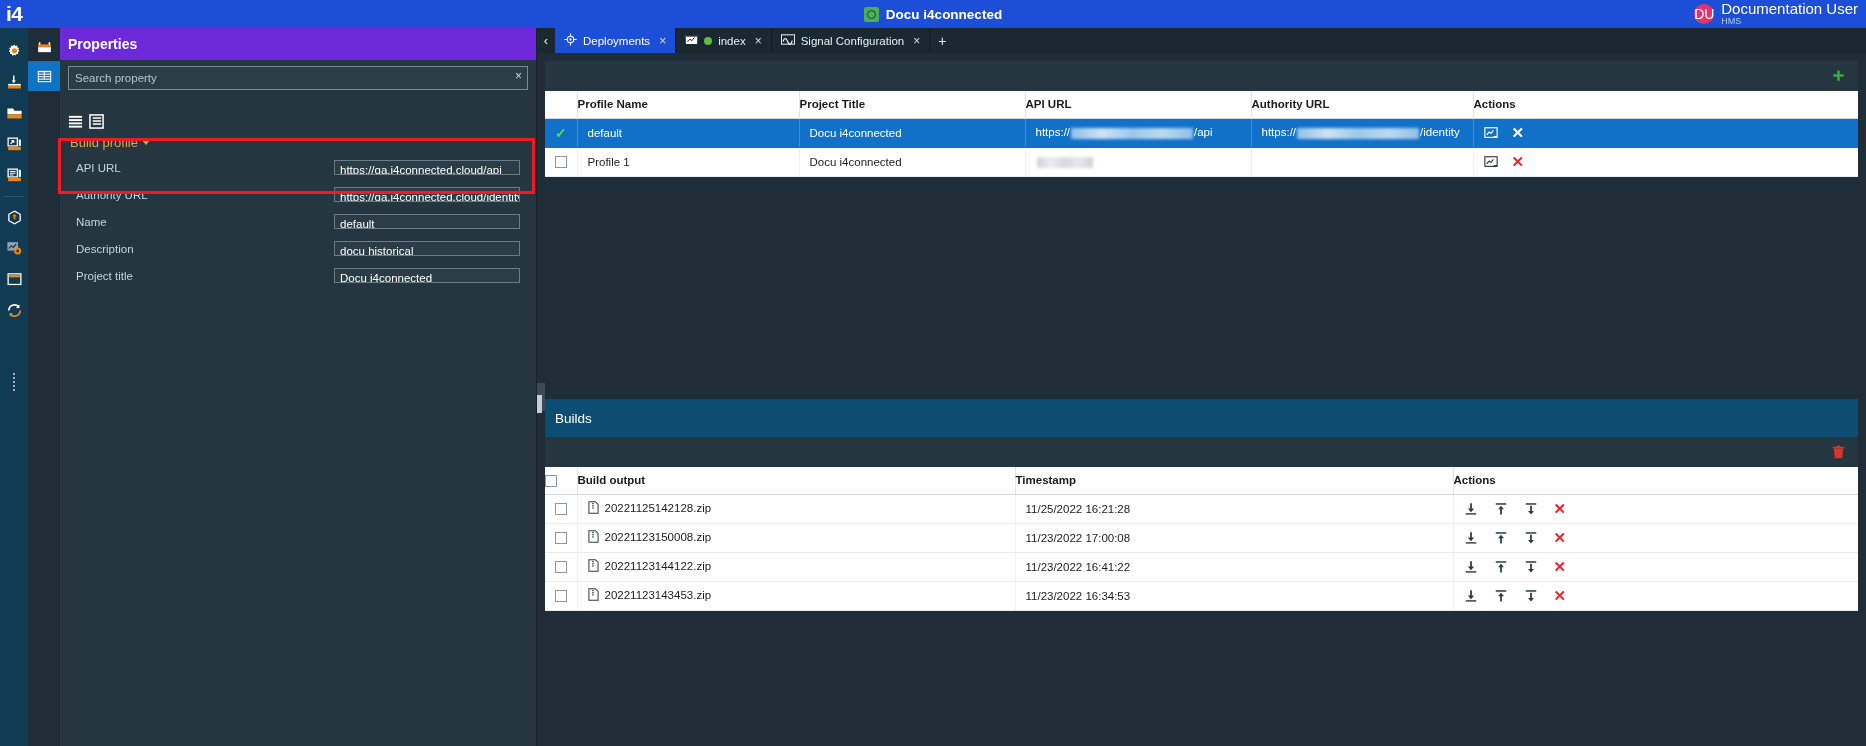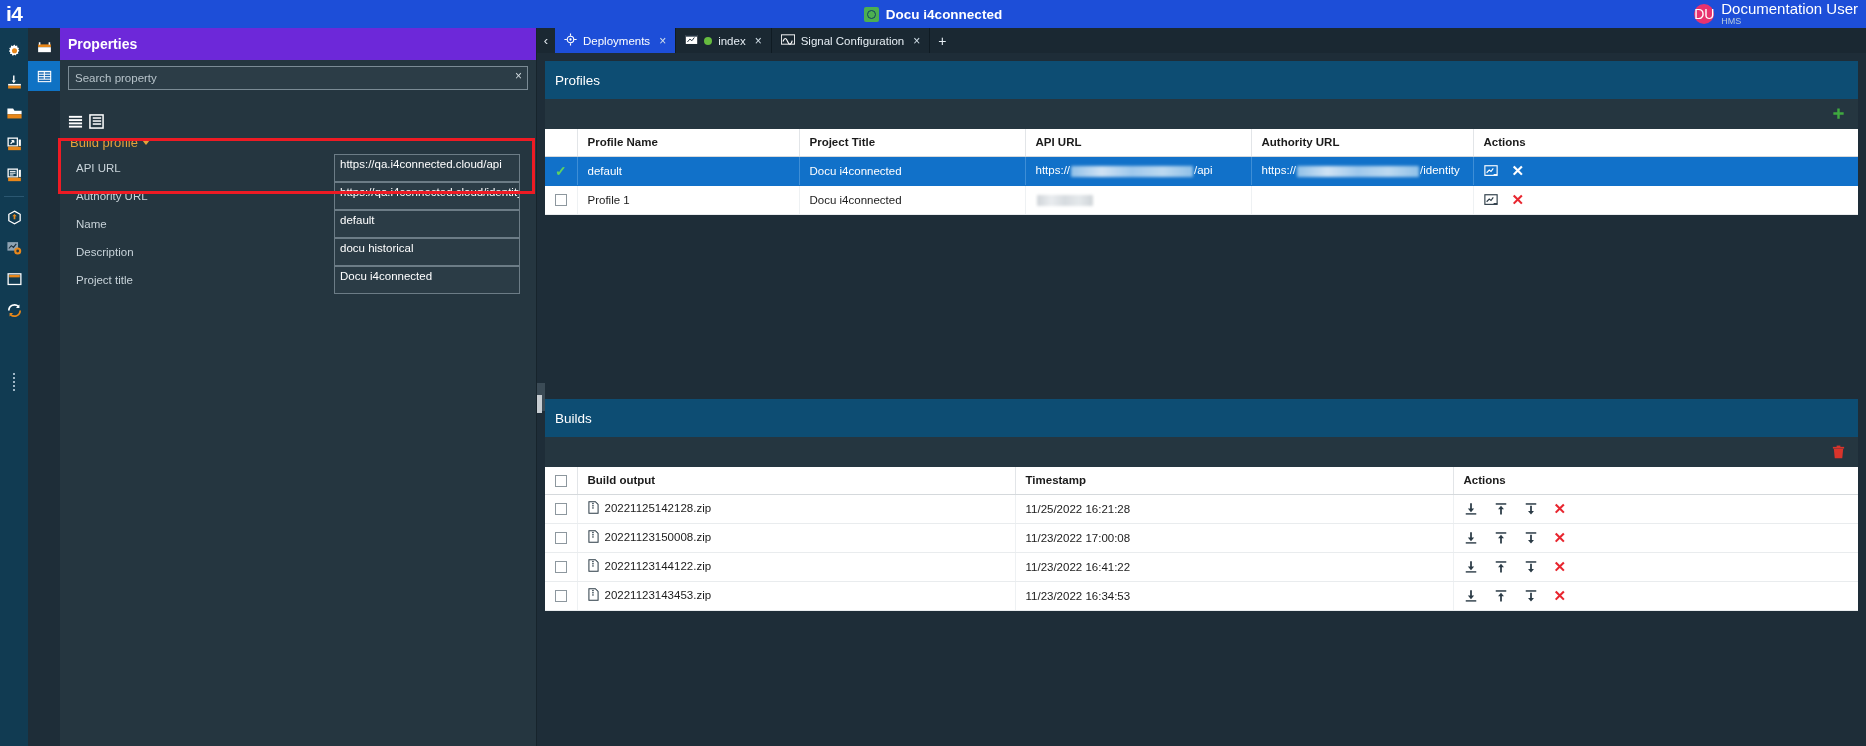--- a/index.html
+++ b/index.html
@@ -123,21 +123,21 @@
     border-right: 4px solid transparent; border-top: 5px solid #e3a33a;
   }
   #prop-table { width: 100%; border-collapse: collapse; position: relative; }
   #prop-table tr { height: 27px; }
   #prop-table td.label {
     color: #c8d3d9; font-size: 11.5px; padding-left: 8px; width: 272px;
     vertical-align: middle;
   }
   #prop-table td.value { padding-right: 8px; vertical-align: middle; }
   .pval {
-    width: 186px; height: 28px; line-height: 19px;
+    width: 186px; height: 15px; line-height: 19px;
     background: #2b3c46; border: 1px solid #6c7c86;
     color: #ffffff; font-size: 11.5px; padding: 0 5px;
     white-space: nowrap; overflow: hidden; text-overflow: clip;
     font-family: "Liberation Sans", sans-serif;
   }
   #redbox {
     position: absolute; left: 58px; top: 138px;
     width: 477px; height: 56px;
     border: 3px solid #ee1b24; pointer-events: none;
   }
@@ -177,21 +177,21 @@
     height: 30px; background: #253640;
     display: flex; align-items: center; justify-content: flex-end;
     padding-right: 12px;
   }
   .tb-icon { cursor: pointer; display: flex; align-items: center; }
 
   table.grid { width: 100%; border-collapse: collapse; background: #ffffff; table-layout: fixed; }
   table.grid thead th {
     height: 27px; background: #ffffff; color: #1b1b1b;
     font-size: 11.5px; font-weight: bold; text-align: left;
-    padding-left: 10px; border-bottom: 1px solid #d5d9dc;
+    border-bottom: 1px solid #d5d9dc;
     border-right: 1px solid #e2e5e8;
   }
   table.grid thead th:last-child { border-right: none; }
   table.grid tbody td {
     height: 29px; font-size: 11.5px; color: #1b1b1b;
     padding-left: 10px; border-bottom: 1px solid #e9ecee;
     border-right: 1px solid #eef1f3;
     overflow: hidden; white-space: nowrap;
   }
   table.grid tbody td:last-child { border-right: none; }
@@ -452,21 +452,20 @@
           </svg>
       </span>
       <span>Signal Configuration</span>
       <span class="tclose">×</span>
     </div>
 
     <div class="tab-add">+</div>
   </div>
 
   <div id="profiles-card">
-    <div class="card-title">Profiles</div>
     <div class="card-toolbar">
       <span class="tb-icon">
         <svg width="15" height="15" viewBox="0 0 16 16">
             <path fill="#3fa93f" d="M6.7 1.5h2.6v4.2h4.2v2.6H9.3v4.2H6.7V8.3H2.5V5.7h4.2z"></path>
           </svg>
       </span>
     </div>
     <table class="grid">
       <colgroup>
         <col style="width:32px">

